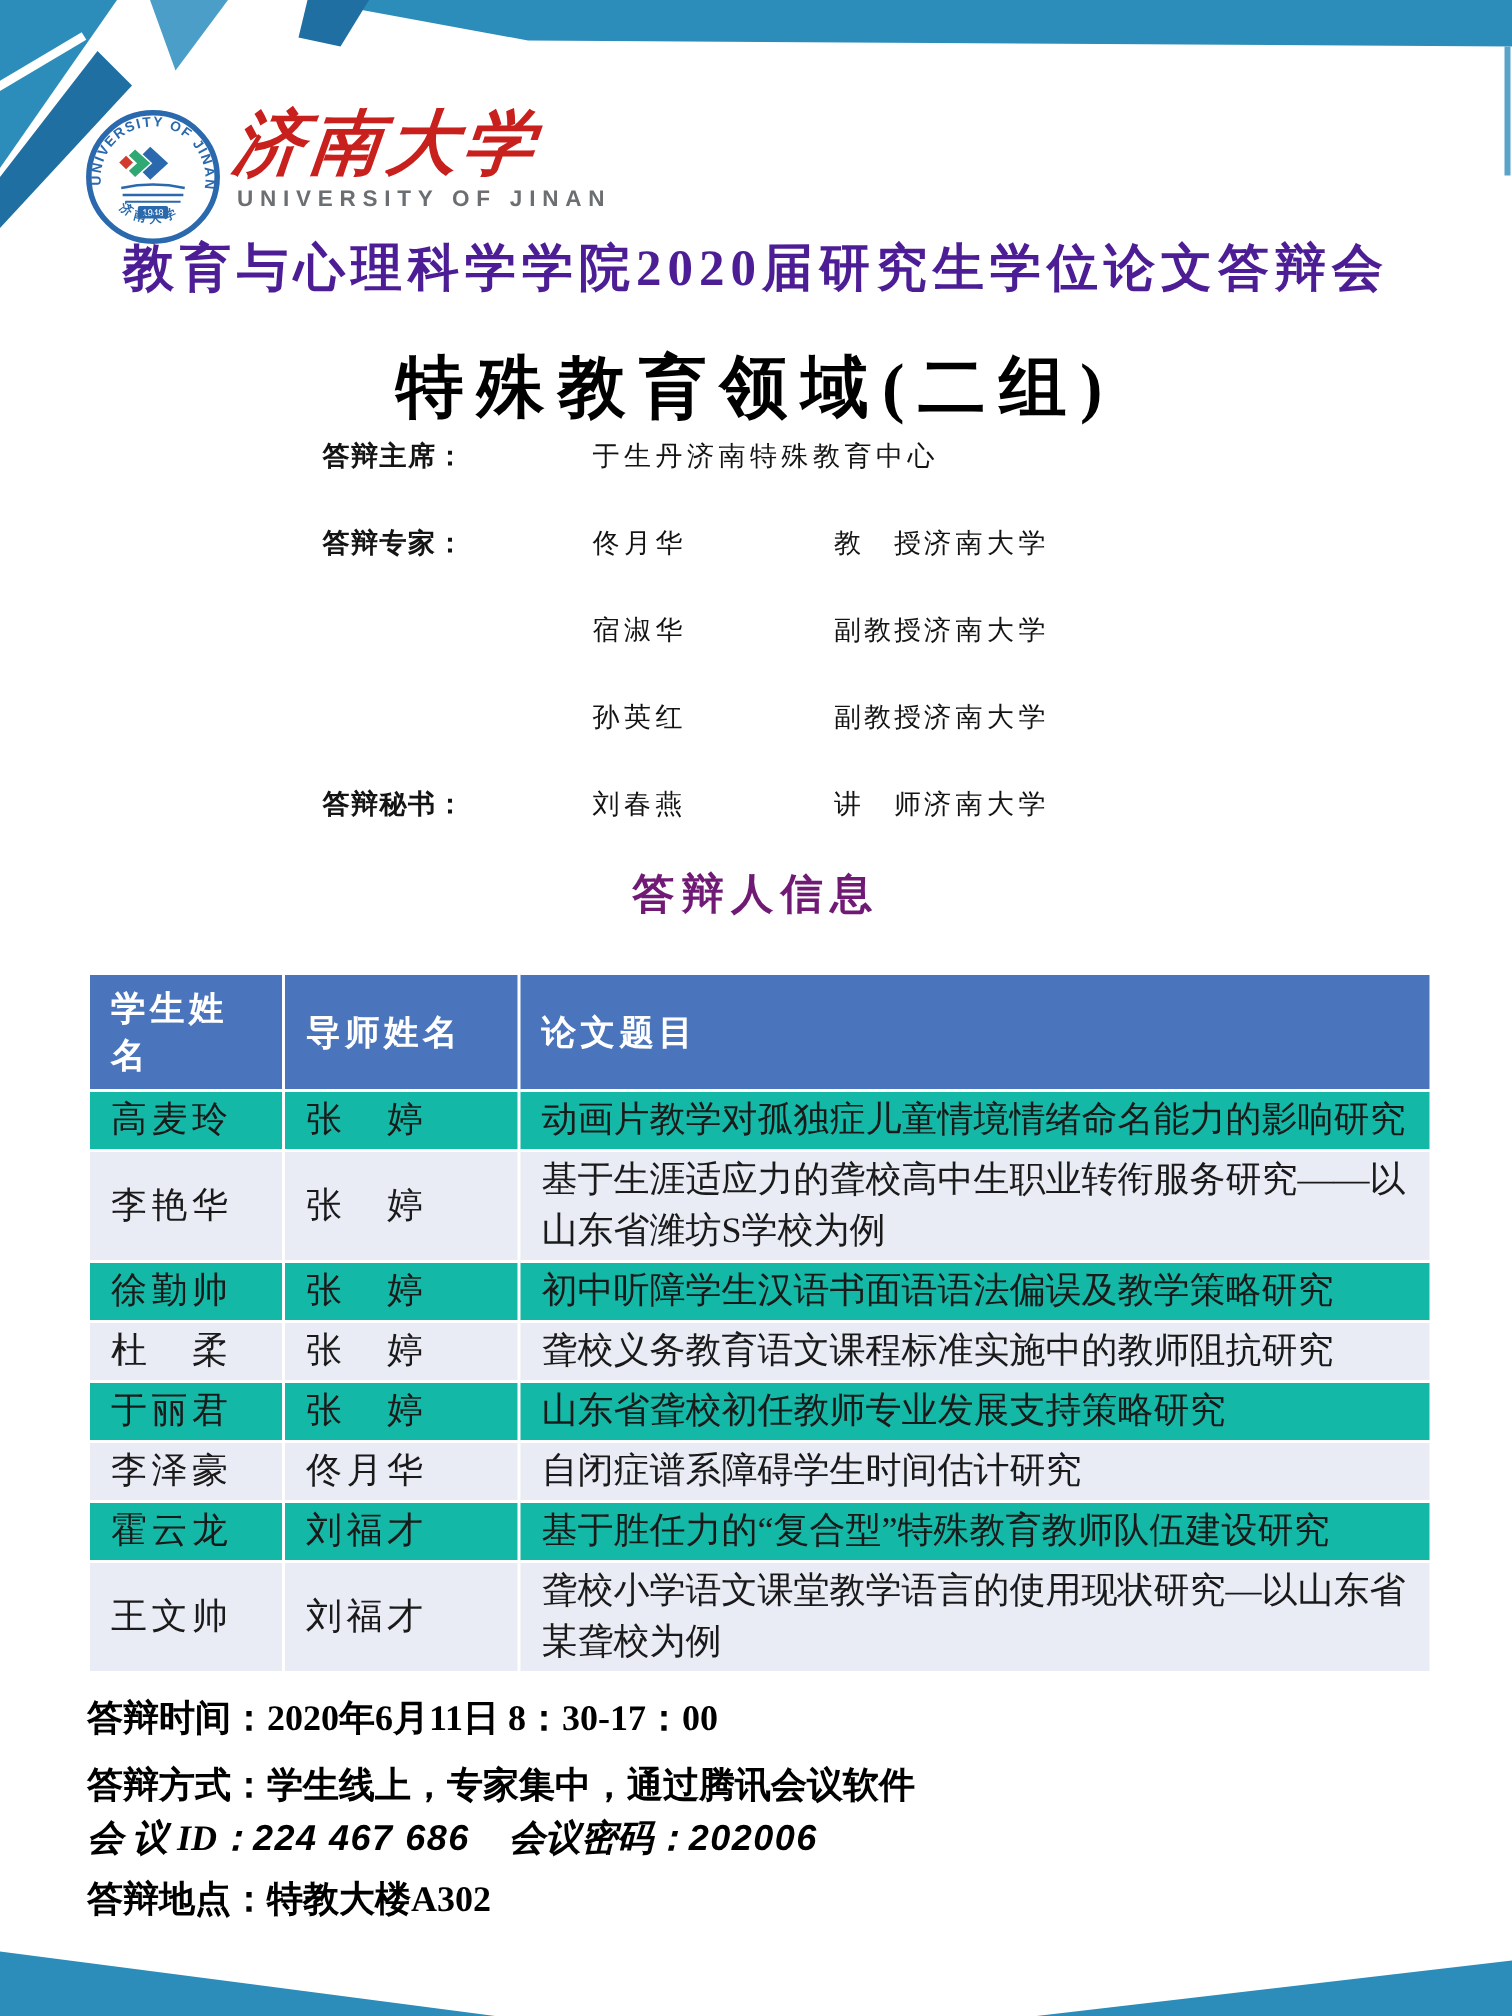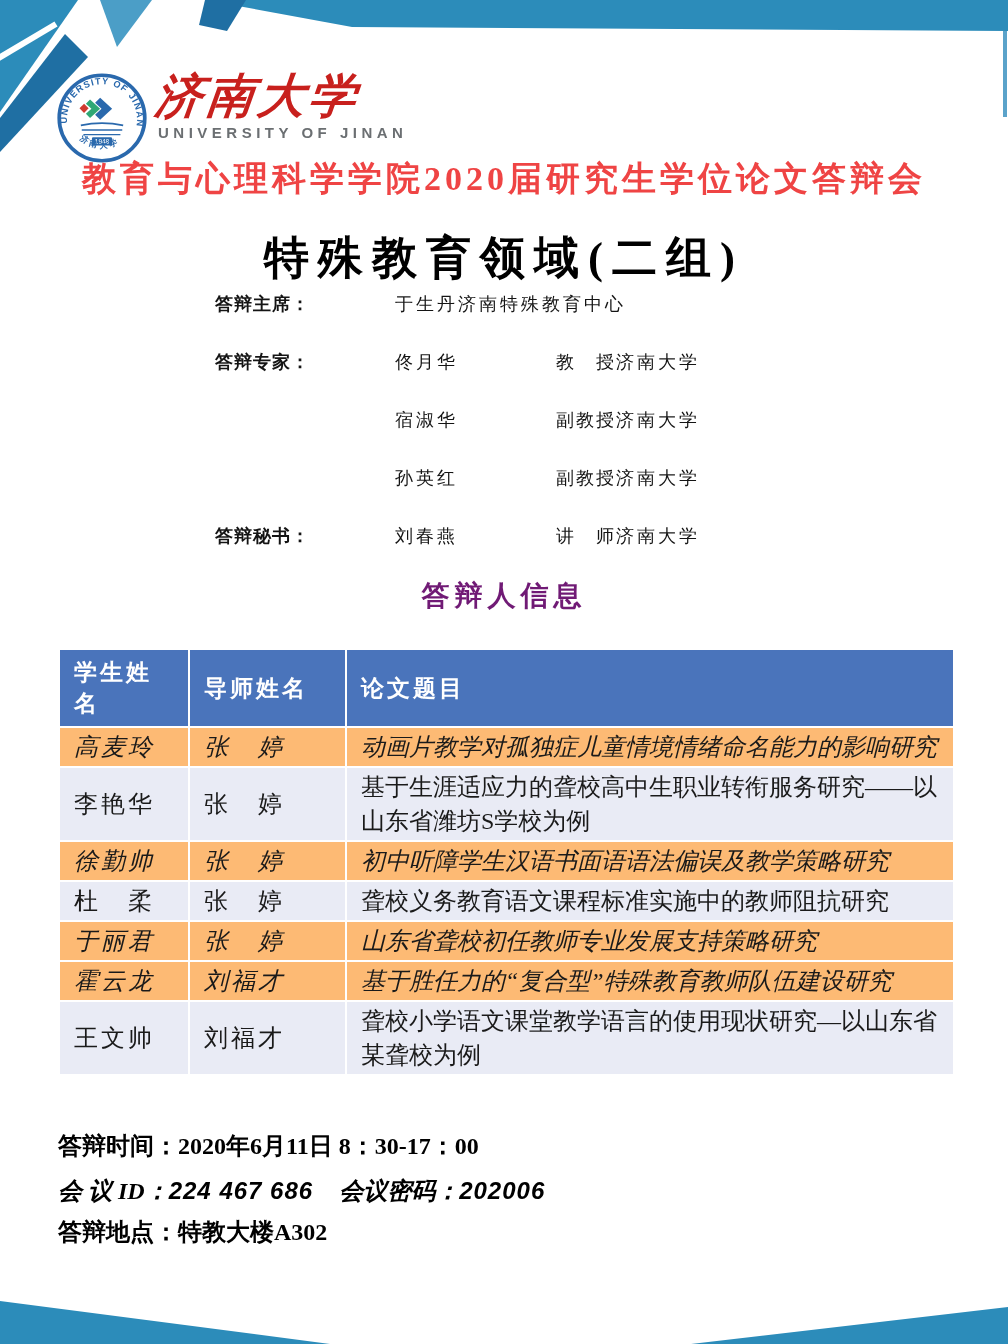--- a/index.html
+++ b/index.html
@@ -23,21 +23,21 @@
     font-style:italic;
   }
   .en-name{
     font-family:"Liberation Sans", sans-serif;
     font-size:15px;font-weight:700;color:#6b6f72;letter-spacing:4.5px;margin-top:2px;margin-left:2px;
   }
 
   
   .main-title{
     position:absolute;top:156px;left:0;width:100%;text-align:center;
-    font-size:34px;font-weight:800;letter-spacing:4px;color:#ef4444;
+    font-size:34px;font-weight:800;letter-spacing:4px;color:#4c1d95;
   }
   .sub-title{
     position:absolute;top:228px;left:0;width:100%;text-align:center;
     font-size:45px;font-weight:800;letter-spacing:9px;color:#000;
   }
 
   
   .committee{position:absolute;top:292px;left:148px;}
   .c-row{display:flex;align-items:baseline;height:36px;margin-bottom:22px;font-size:18px;text-align:right;}
   .c-label{width:162px;font-weight:800;letter-spacing:1px;}
@@ -57,21 +57,21 @@
   table.roster col.c1{width:157px;}
   table.roster th{
     background:#4a74bb;color:#ffffff;font-size:23px;font-weight:700;
     text-align:left;padding:7px 14px;letter-spacing:3px;border:2px solid #ffffff;
   }
   table.roster td{
     font-size:24px;line-height:34px;padding:2px 14px;vertical-align:middle;
     border:2px solid #ffffff;color:#1a1a1a;
   }
   table.roster td.col0, table.roster td.col1{letter-spacing:3px;}
-  tr.band-dark td{background:#fdba74;font-style:italic;}
+  tr.band-dark td{background:#14b8a6;}
   tr.band-light td{background:#e9ebf5;}
 
   
   .footer{position:absolute;top:1130px;left:58px;right:40px;font-size:24px;font-weight:800;color:#000;}
   .f-line{line-height:32px;}
   .f-time{margin-bottom:13px;}
   .f-method{margin-bottom:3px;}
   .f-meeting{margin-bottom:9px;font-style:italic;}
   .f-num{font-family:"Liberation Sans", sans-serif;font-weight:700;letter-spacing:1px;}
   .f-gap{display:inline-block;width:26px;}
@@ -205,38 +205,46 @@
           <tr class="band-light">
             <td class="col0">杜　柔</td>
             <td class="col1">张　婷</td>
             <td class="col2">聋校义务教育语文课程标准实施中的教师阻抗研究</td>
           </tr>
           <tr class="band-dark">
             <td class="col0">于丽君</td>
             <td class="col1">张　婷</td>
             <td class="col2">山东省聋校初任教师专业发展支持策略研究</td>
           </tr>
+          <tr class="band-light">
+            <td class="col0">李泽豪</td>
+            <td class="col1">佟月华</td>
+            <td class="col2">自闭症谱系障碍学生时间估计研究</td>
+          </tr>
           <tr class="band-dark">
             <td class="col0">霍云龙</td>
             <td class="col1">刘福才</td>
             <td class="col2">基于胜任力的“复合型”特殊教育教师队伍建设研究</td>
           </tr>
           <tr class="band-light">
             <td class="col0">王文帅</td>
             <td class="col1">刘福才</td>
             <td class="col2">聋校小学语文课堂教学语言的使用现状研究—以山东省某聋校为例</td>
           </tr>
         </tbody>
     </table>
   </div>
 
   <div class="footer">
     <div class="f-line f-time">
       <span>答辩时间：</span><span class="f-mix">2020年6月11日  8：30-17：00</span>
     </div>
+    <div class="f-line f-method">
+      <span>答辩方式：</span><span>学生线上，专家集中，通过腾讯会议软件</span>
+    </div>
     <div class="f-line f-meeting">
       <span>会 议 ID：</span><span class="f-num">224 467 686</span><span class="f-gap"></span><span>会议密码：</span><span class="f-num">202006</span>
     </div>
     <div class="f-line f-location">
       <span>答辩地点：</span><span>特教大楼A302</span>
     </div>
   </div>
 
 </div>
 

